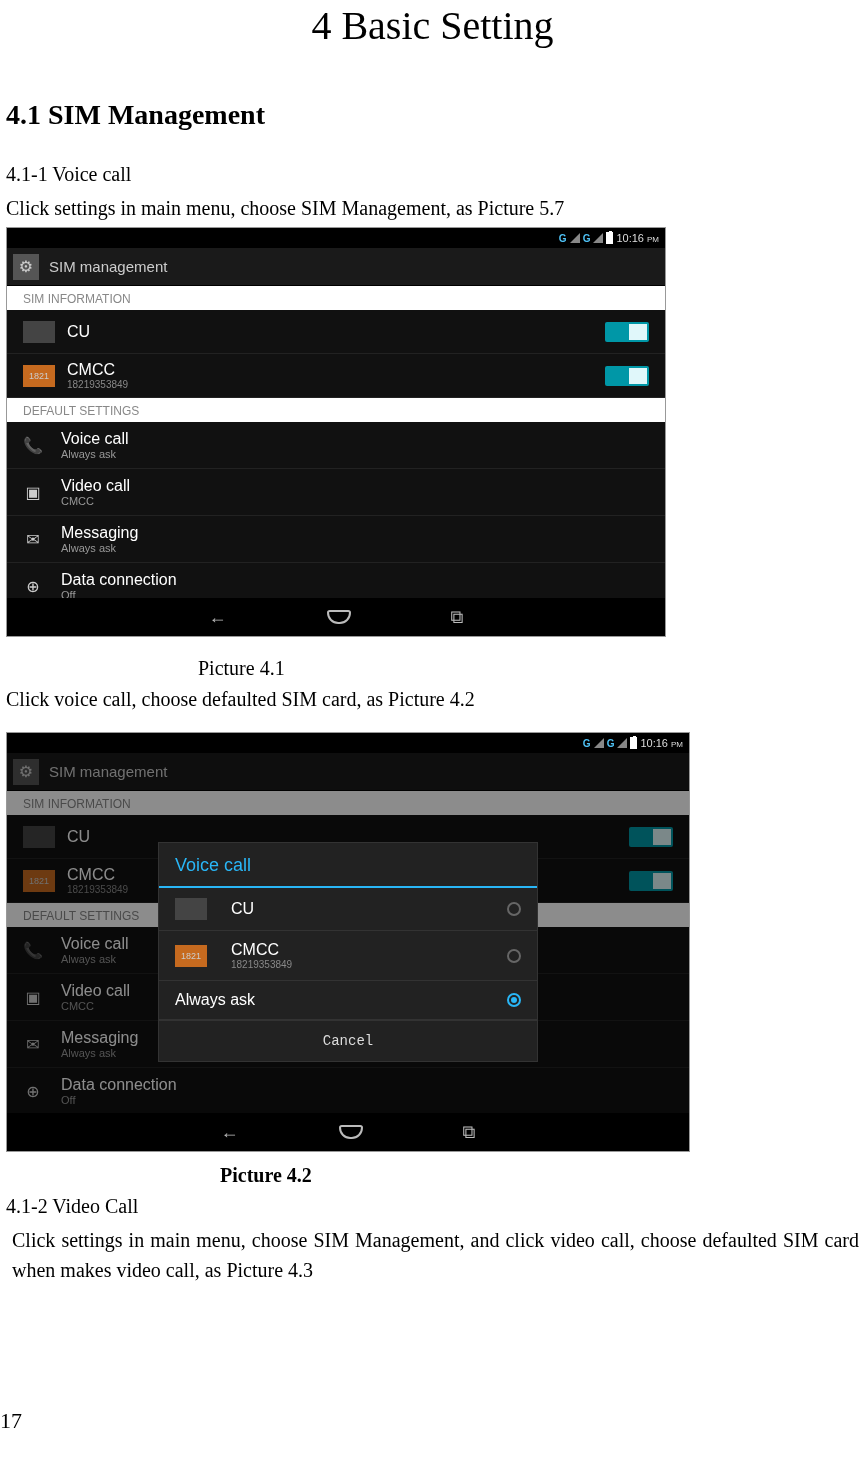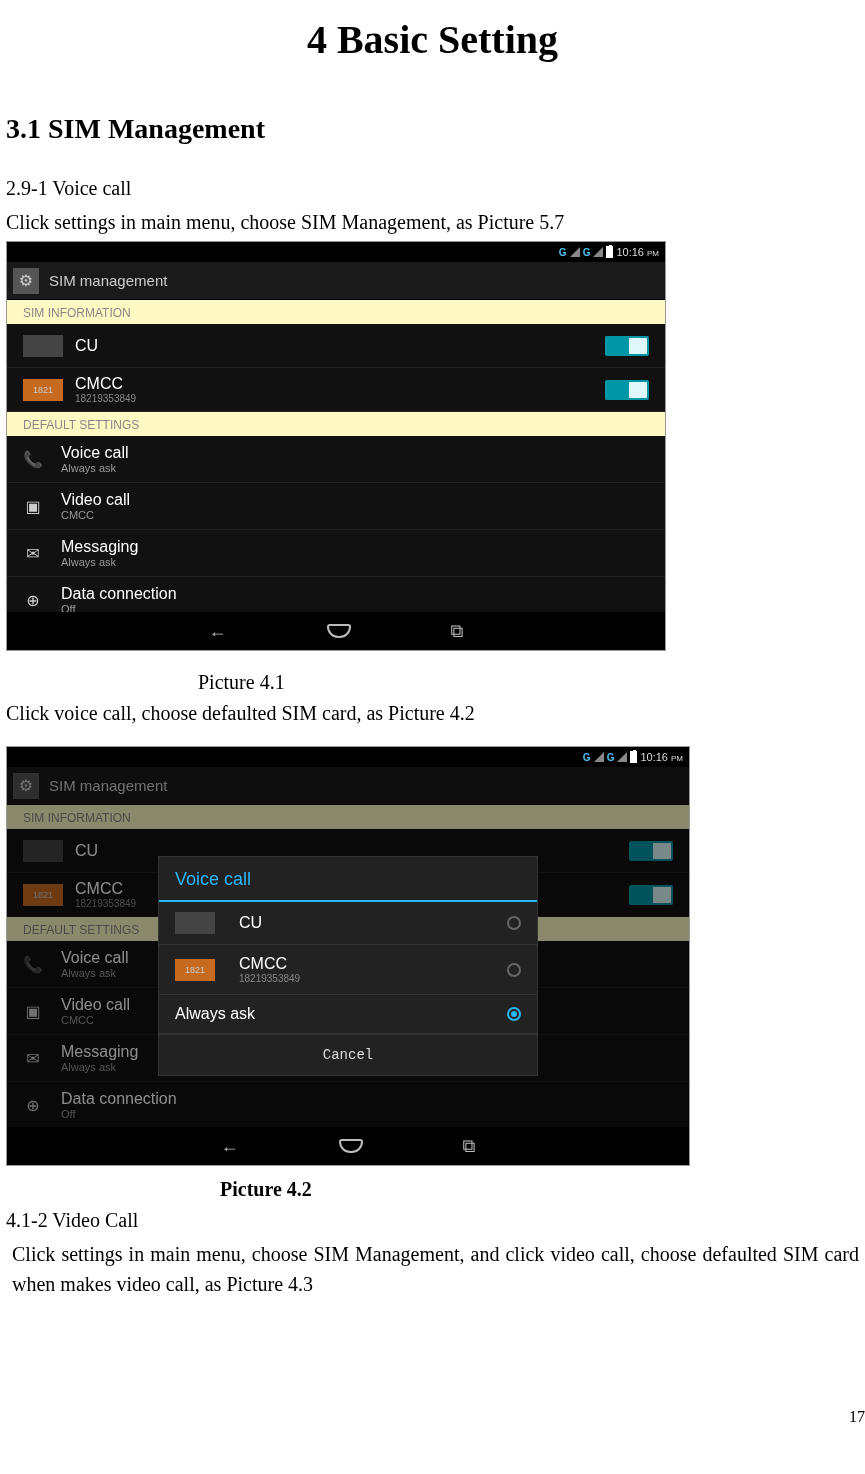--- a/index.html
+++ b/index.html
@@ -4,28 +4,28 @@
   <style>
     * { margin: 0; padding: 0; box-sizing: border-box; }
     body {
       font-family: "Times New Roman", serif;
       width: 865px;
       height: 1474px;
       background: #fff;
       color: #000;
       position: relative;
     }
-    .page-title { font-size: 40px; font-weight: bold; text-align: center; margin-top: 16px; }
+    .page-title { font-size: 40px; font-weight: normal; text-align: center; margin-top: 2px; }
     .section-h { font-size: 28px; font-weight: bold; margin: 50px 0 0 6px; }
     .body-text { font-size: 20px; margin: 28px 6px 0 6px; line-height: 1.5; }
     .body-text.tight { margin-top: 4px; }
     .body-text.justify { text-align: justify; margin-left: 12px; }
     .caption { font-size: 20px; margin-left: 198px; margin-top: 20px; }
     .caption.bold { font-weight: bold; margin-left: 220px; margin-top: 12px; }
-    .page-num { position: absolute; bottom: 48px; width: 100%; text-align: right; font-size: 16px; }
+    .page-num { position: absolute; bottom: 40px; width: 100%; text-align: left; font-size: 22px; }
 
     .shot {
       margin: 4px 6px 0 6px;
       border: 1px solid #999;
       background: #000;
       font-family: Arial, Helvetica, sans-serif;
       color: #fff;
       position: relative;
       overflow: hidden;
     }
@@ -61,35 +61,35 @@
     .gear-icon {
       width: 26px; height: 26px;
       background: #555;
       display: inline-flex;
       align-items: center; justify-content: center;
       margin-right: 10px;
       font-size: 16px;
       color: #ccc;
     }
     .section-label {
-      background: #fef9c3;
+      background: #ffffff;
       color: #888;
       font-size: 12px;
       padding: 6px 16px 4px;
     }
     .sim-row {
       background: #111;
       height: 44px;
       display: flex;
       align-items: center;
       padding: 0 16px;
       border-bottom: 1px solid #222;
     }
     .sim-chip {
-      width: 40px; height: 22px;
+      width: 32px; height: 22px;
       background: #444;
       margin-right: 12px;
       display: flex; align-items: center; justify-content: center;
       font-size: 9px; color: #ccc;
     }
     .sim-chip.orange { background: #c66a1f; }
     .sim-info { flex: 1; display: flex; flex-direction: column; }
     .sim-info .sub { font-size: 10px; color: #888; }
     .toggle {
       width: 44px; height: 20px;
@@ -174,22 +174,22 @@
       font-size: 14px;
       color: #ddd;
       border-top: 1px solid #333;
       font-family: Liberation Mono, monospace;
     }
   </style>
 </head>
 <body>
 
 <div class="page-title">4 Basic Setting</div>
-<div class="section-h">3.1 SIM Management</div>
-<div class="body-text">2.9-1 Voice call</div>
+<div class="section-h">4.1 SIM Management</div>
+<div class="body-text">4.1-1 Voice call</div>
 <div class="body-text tight">Click settings in main menu, choose SIM Management, as Picture 5.7</div>
 
 <div class="shot shot1">
   <div class="statusbar">
     <span class="sig-g">G</span>
     <span class="tri"></span>
     <span class="sig-g">G</span>
     <span class="tri"></span>
     <span class="batt"></span>
     <span><span>10:16</span> <span style="font-size:8px">PM</span></span>

